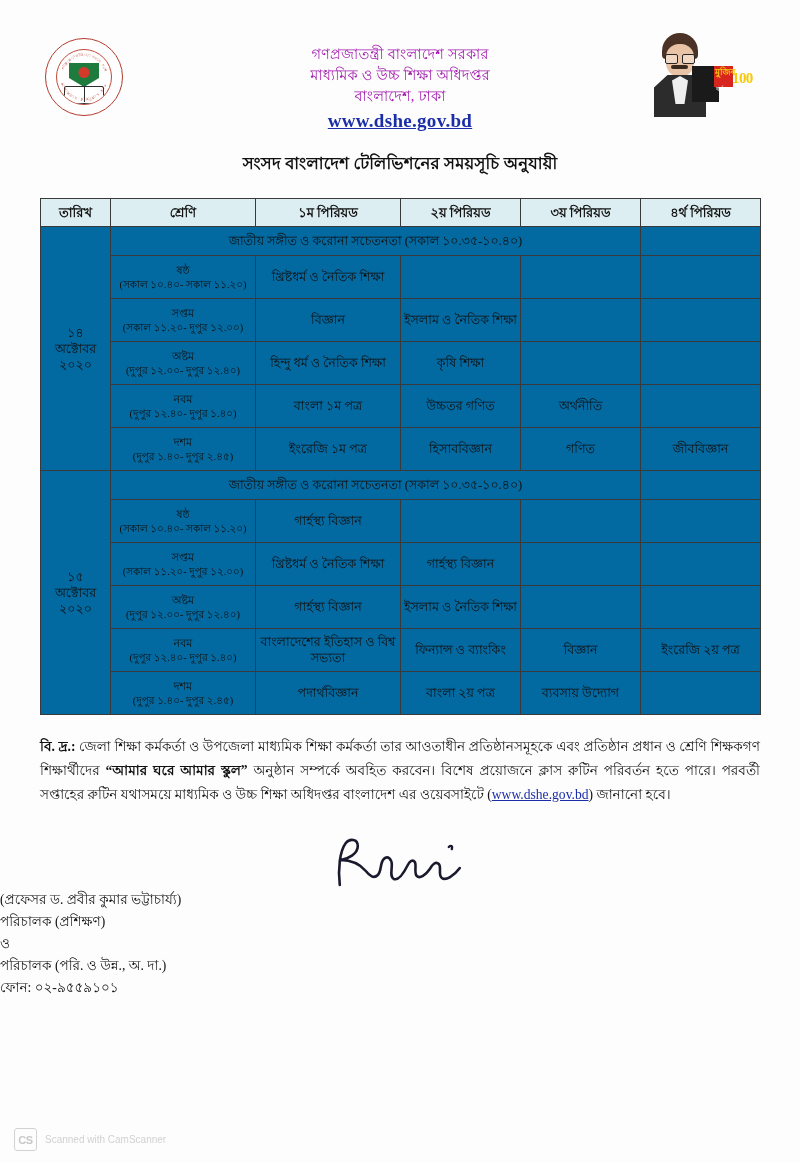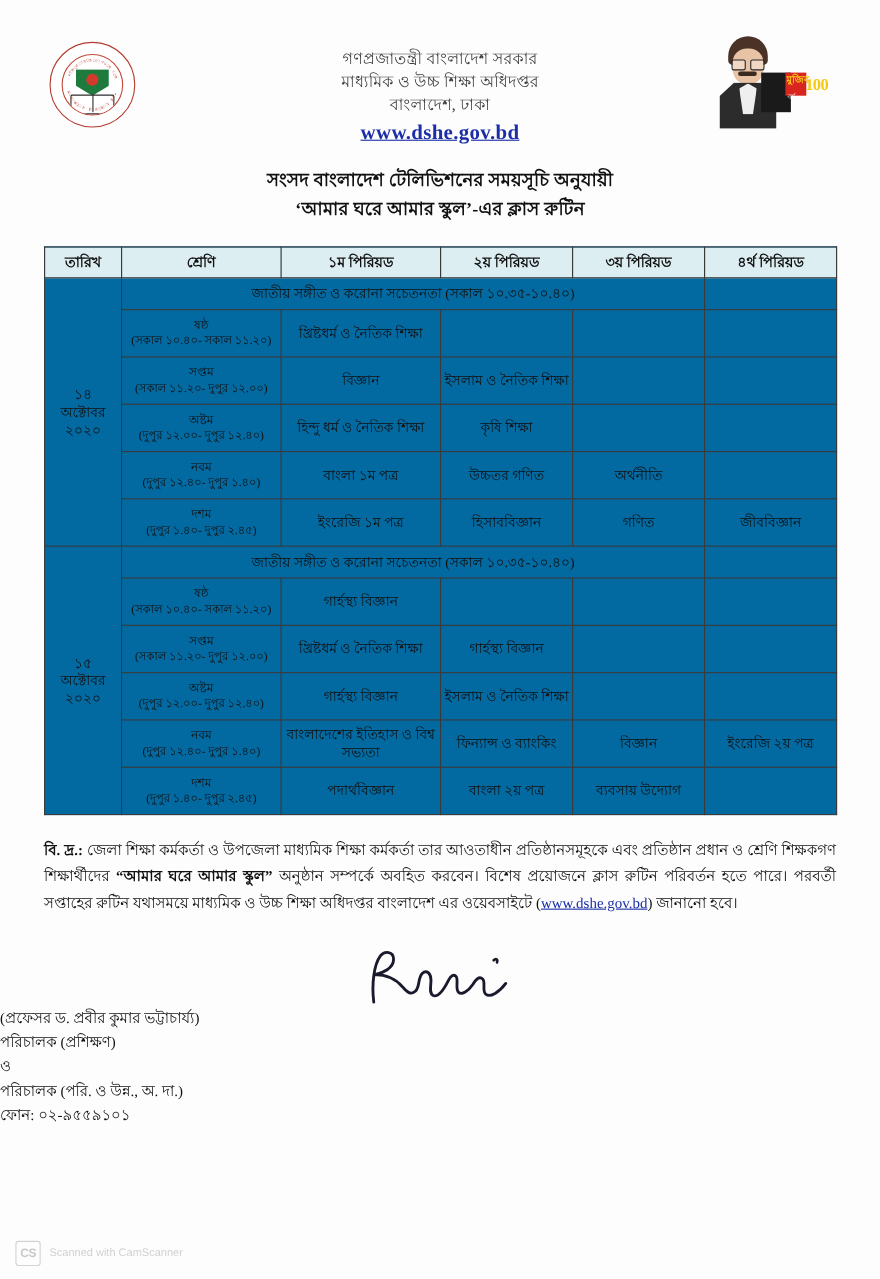--- a/index.html
+++ b/index.html
@@ -111,21 +111,21 @@
   .org-lines {
     position: absolute;
     left: 0;
     right: 0;
     top: 44px;
     text-align: center;
   }
   .org-line {
     font-size: 14.5px;
     line-height: 21px;
-    color: #404040;
+    color: #a21caf;
     letter-spacing: .2px;
   }
   .org-url {
     display: inline-block;
     margin-top: 3px;
     font-size: 19px;
     font-weight: bold;
     color: #1b2ea8;
     text-decoration: underline;
     letter-spacing: .3px;
@@ -479,21 +479,20 @@
         <div class="mb-red"></div>
         <div class="mb-t1">মুজিব</div>
         <div class="mb-t2">বর্ষ</div>
         <div class="mb-100">100</div>
       </div>
     </div>
   </div>
 
   <div class="doc-title">
     <div class="t-line">সংসদ বাংলাদেশ টেলিভিশনের সময়সূচি অনুযায়ী</div>
-    <div class="t-line">‘আমার ঘরে আমার স্কুল’-এর ক্লাস রুটিন</div>
   </div>
 
   <div class="table-wrap">
     <table class="routine">
       <colgroup>
         <col class="c-date">
           <col class="c-class">
           <col class="c-p1">
         <col class="c-p2">
           <col class="c-p3">

